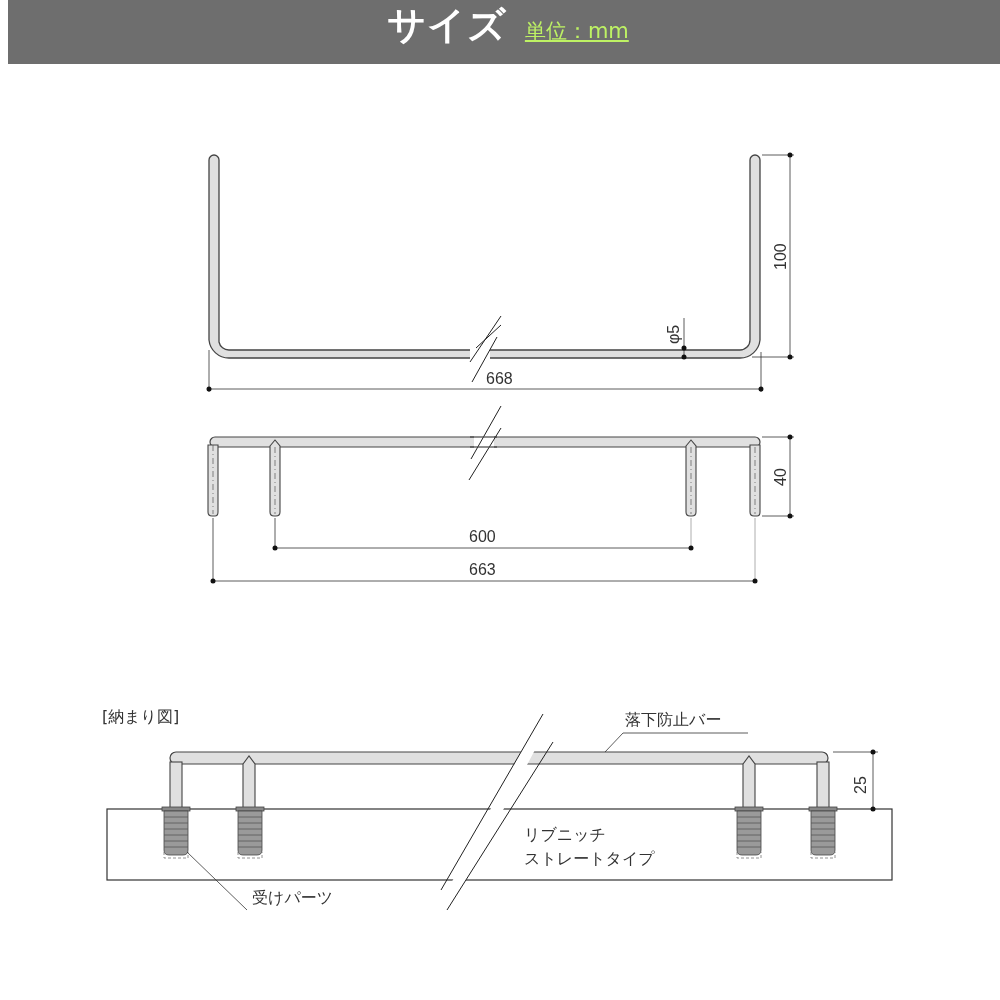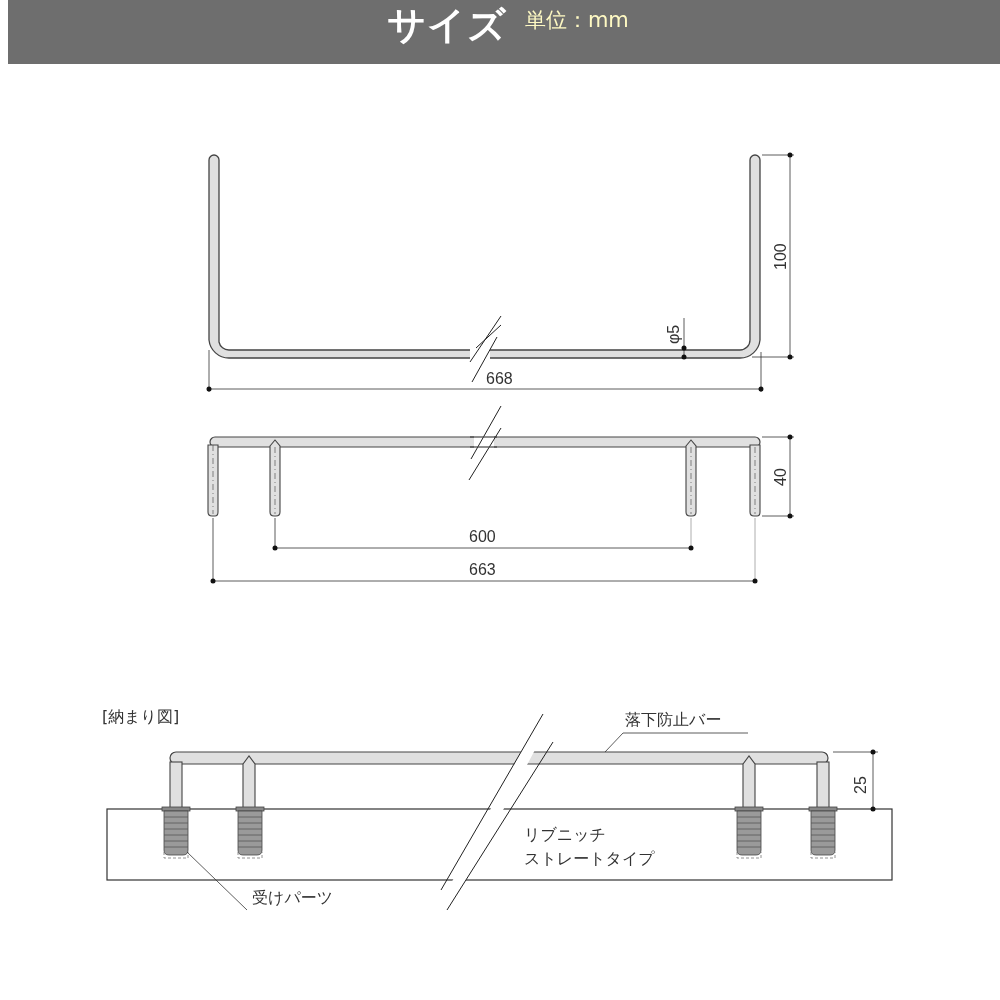--- a/index.html
+++ b/index.html
@@ -1,21 +1,21 @@
 <!DOCTYPE html>
 <html><head>
 <meta charset="utf-8">
 <style>
   html, body { margin: 0; padding: 0; background: #ffffff; }
   body { width: 1000px; height: 1000px; position: relative; overflow: hidden;
          font-family: "DejaVu Sans", "Liberation Sans", sans-serif; }
   .header { position: absolute; left: 8px; top: 0; width: 1000px; height: 64px;
             background: #6e6e6e; display: flex; align-items: flex-start; justify-content: center; }
   .header .title { color: #ffffff; font-size: 38px; font-weight: bold; letter-spacing: 1px; }
-  .header .unit { color: #fef9c3; font-size: 21px; margin-left: 18px; margin-top: 6px; }
+  .header .unit { color: #bef264; font-size: 21px; margin-left: 18px; margin-top: 17px; text-decoration: underline; }
   svg.drawing { position: absolute; left: 0; top: 0; }
   .dim-text { font-family: "Liberation Sans", "DejaVu Sans", sans-serif; font-size: 16px; fill: #333333; }
   .jp-text { font-family: "DejaVu Sans", "Liberation Sans", sans-serif; font-size: 16px; fill: #333333; }
 </style>
 </head>
 <body>
 
 <div class="header">
   <span class="title">サイズ</span>
   <span class="unit">単位：mm</span>

